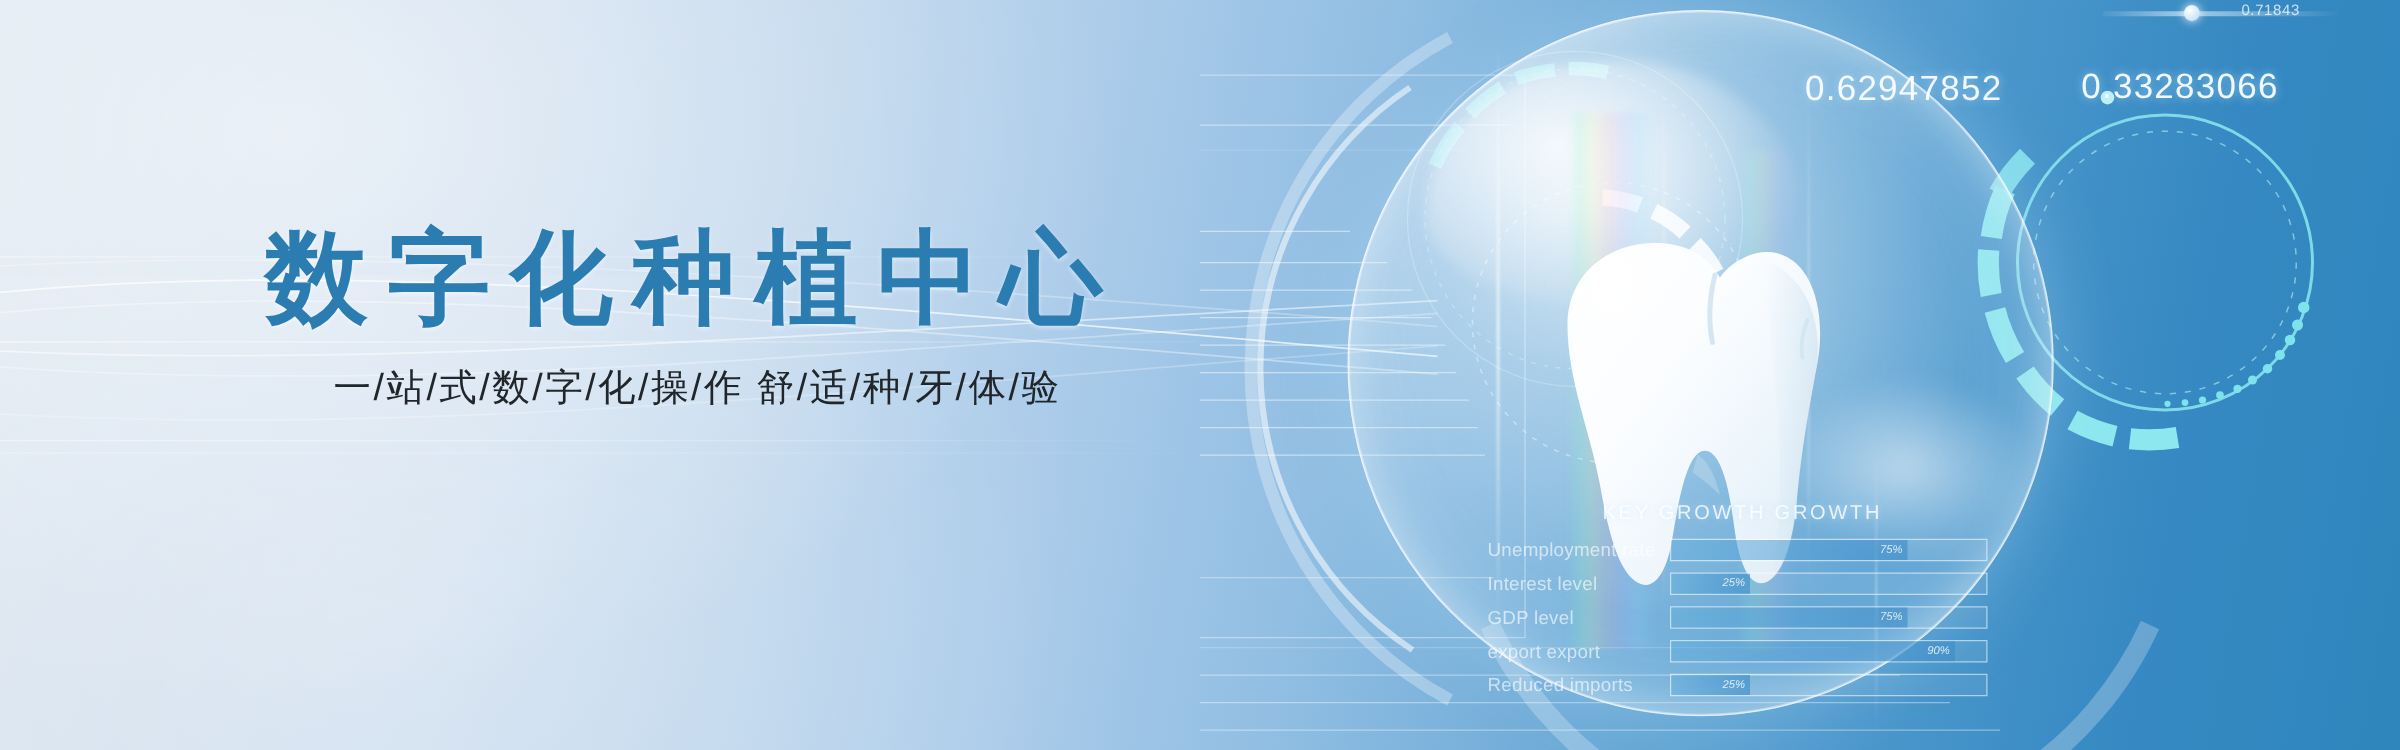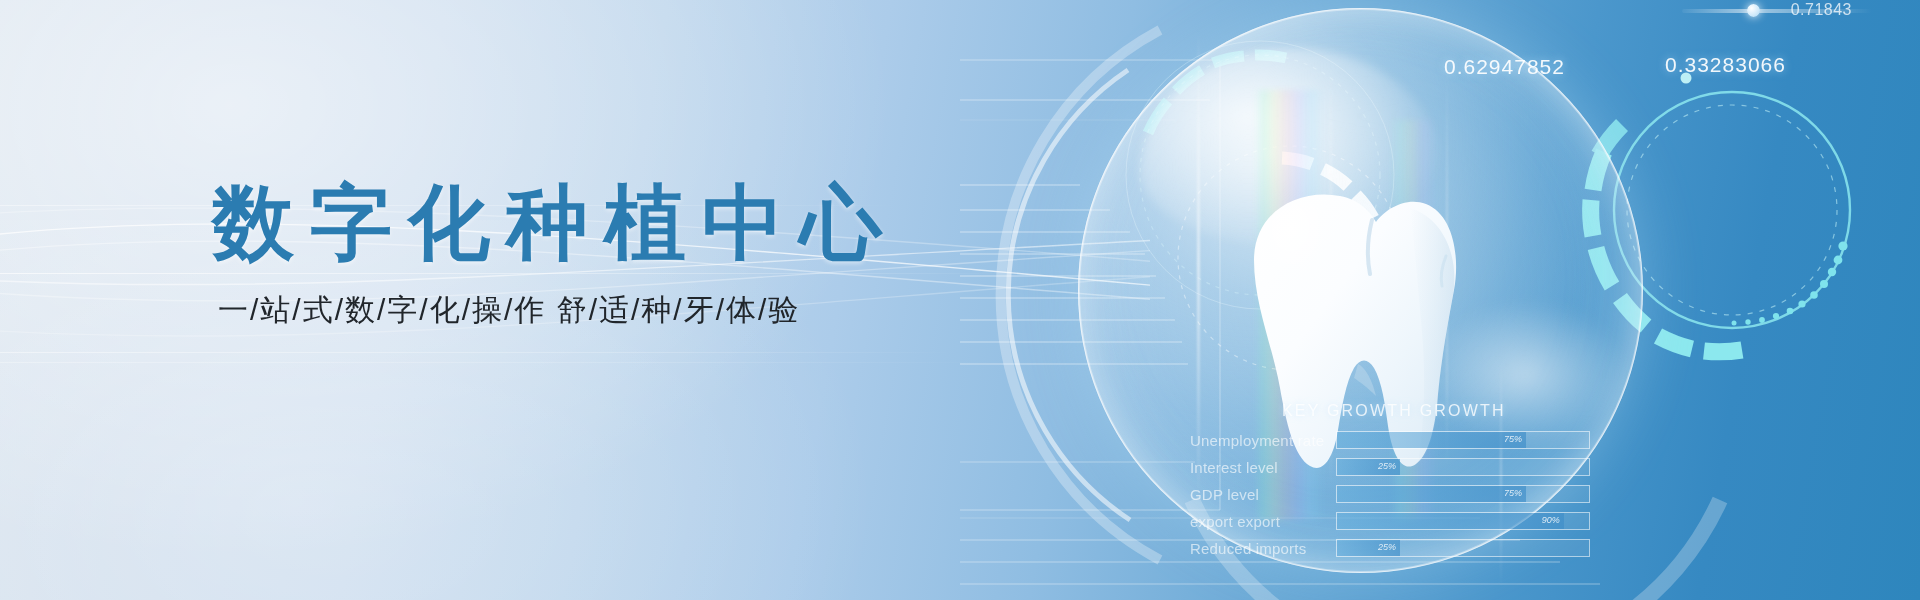--- a/index.html
+++ b/index.html
@@ -47,21 +47,21 @@
   .waves { position:absolute; left:0; top:0; width:1150px; height:600px; pointer-events:none; }
 
   
   .rule {
     position:absolute; left:0; height:1px;
     background:linear-gradient(90deg, rgba(255,255,255,.75), rgba(255,255,255,.30) 70%, rgba(255,255,255,0));
     pointer-events:none;
   }
 
   
-  .text-block { position:absolute; left:212px; top:180px; }
+  .text-block { position:absolute; left:212px; top:180px;text-align:center; }
 
   .title {
     font-size:82px;
     font-weight:bold;
     color:#2b7cb1;
     letter-spacing:16px;
     line-height:1.05;
     white-space:nowrap;
     text-shadow:0 2px 4px rgba(255,255,255,.5);
   }
@@ -167,21 +167,21 @@
     position:absolute;
     background:linear-gradient(180deg, rgba(255,255,255,0), rgba(255,255,255,.55), rgba(255,255,255,0));
     filter:blur(1px);
     pointer-events:none;
   }
 
   
   .readout {
     position:absolute;
     color:rgba(255,255,255,.92);
-    font-size:21px;
+    font-size:28px;
     letter-spacing:1px;
     font-family:"Liberation Sans", sans-serif;
     text-shadow:0 0 8px rgba(180,225,255,.7);
     white-space:nowrap;
   }
   .readout-a { left:1444px; top:55px; }
   .readout-b { left:1665px; top:53px; }
 
   
   .slider-track {
@@ -190,22 +190,22 @@
     background:linear-gradient(90deg, rgba(255,255,255,.05), rgba(255,255,255,.55) 35%, rgba(255,255,255,.35) 60%, rgba(255,255,255,0));
     border-radius:2px;
   }
   .slider-knob {
     position:absolute; right:160px; top:4px;
     width:13px; height:13px; border-radius:50%;
     background:radial-gradient(circle at 35% 32%, #ffffff, #cfe9fa 60%, #a9d6f2);
     box-shadow:0 0 8px rgba(255,255,255,.9);
   }
   .slider-value {
-    position:absolute; right:68px; top:1px;
-    font-size:16px;
+    position:absolute; right:80px; top:1px;
+    font-size:12px;
     color:rgba(255,255,255,.75);
     letter-spacing:.5px;
     white-space:nowrap;
   }
 
   
   .kgf {
     position:absolute;
     left:1190px; top:402px;
     width:400px;

